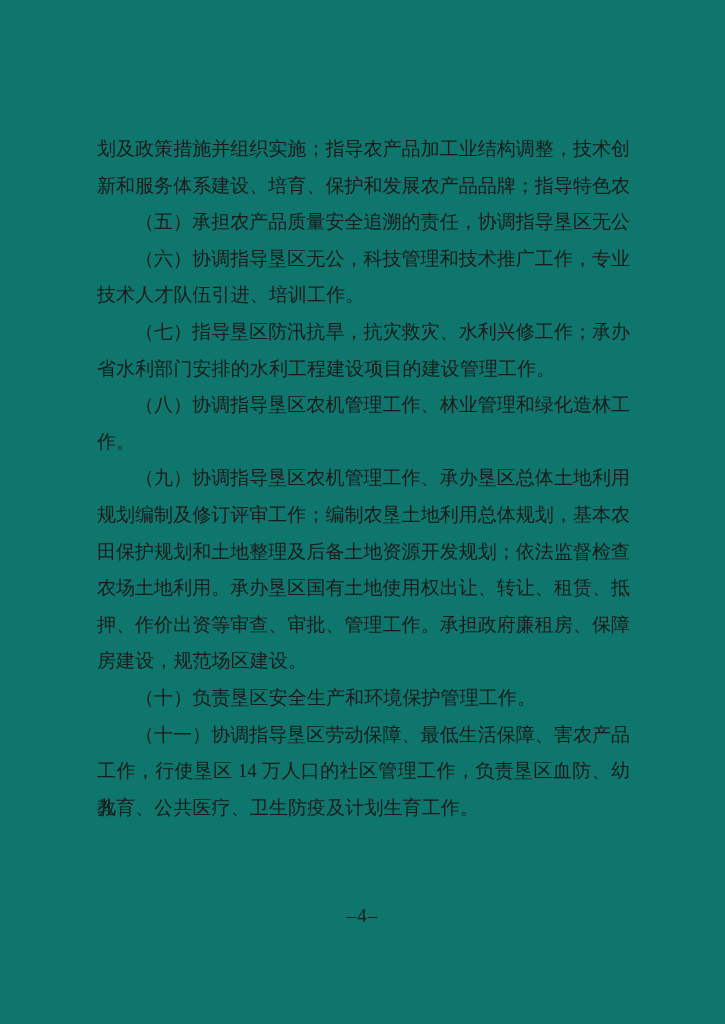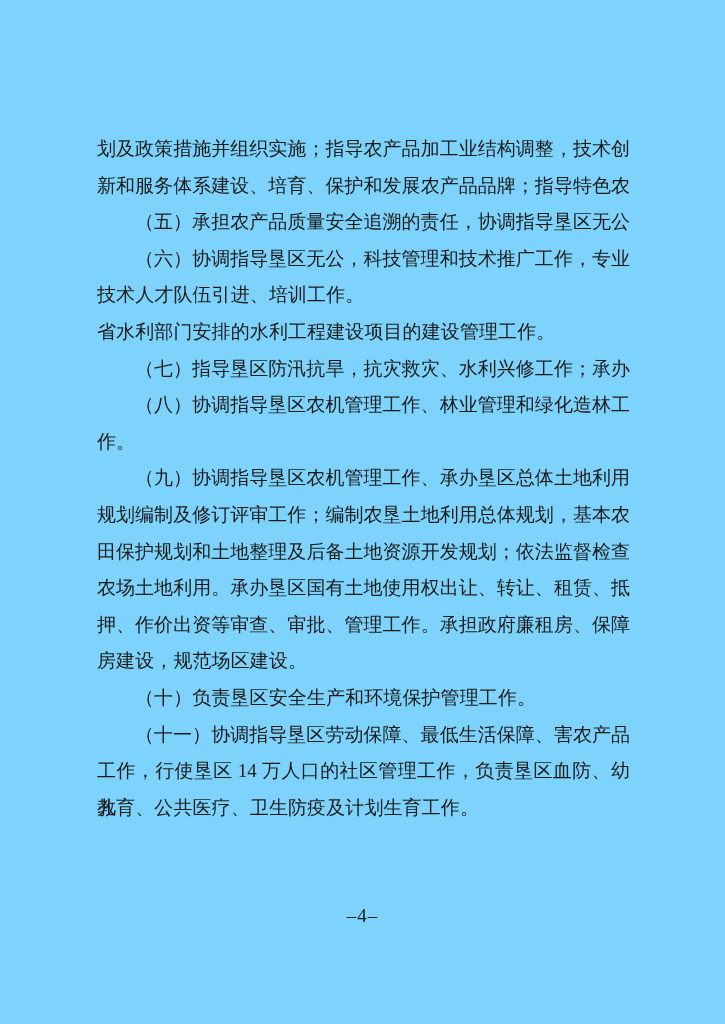--- a/index.html
+++ b/index.html
@@ -4,21 +4,21 @@
 <style>
   html, body {
     margin: 0;
     padding: 0;
     background: #ffffff;
   }
   .page {
     position: relative;
     width: 725px;
     height: 1024px;
-    background: #7dd3fc;
+    background: #0f766e;
     overflow: hidden;
     font-family: "Liberation Serif", "DejaVu Serif", serif;
     color: #1b1b1b;
   }
   .text-block {
     position: absolute;
     left: 97px;
     top: 131px;
     width: 533px;
   }
@@ -62,22 +62,22 @@
   <div class="text-block">
 
     <div class="line fill">划及政策措施并组织实施；指导农产品加工业结构调整，技术创</div>
     <div class="line fill">新和服务体系建设、培育、保护和发展农产品品牌；指导特色农</div>
 
     <div class="line fill indent">（五）承担农产品质量安全追溯的责任，协调指导垦区无公</div>
 
     <div class="line fill indent">（六）协调指导垦区无公，科技管理和技术推广工作，专业</div>
     <div class="line last">技术人才队伍引进、培训工作。</div>
 
+    <div class="line fill indent">（七）指导垦区防汛抗旱，抗灾救灾、水利兴修工作；承办</div>
     <div class="line last">省水利部门安排的水利工程建设项目的建设管理工作。</div>
-    <div class="line fill indent">（七）指导垦区防汛抗旱，抗灾救灾、水利兴修工作；承办</div>
 
     <div class="line fill indent">（八）协调指导垦区农机管理工作、林业管理和绿化造林工</div>
     <div class="line last">作。</div>
 
     <div class="line fill indent">（九）协调指导垦区农机管理工作、承办垦区总体土地利用</div>
     <div class="line fill">规划编制及修订评审工作；编制农垦土地利用总体规划，基本农</div>
     <div class="line fill">田保护规划和土地整理及后备土地资源开发规划；依法监督检查</div>
     <div class="line fill">农场土地利用。承办垦区国有土地使用权出让、转让、租赁、抵</div>
     <div class="line fill">押、作价出资等审查、审批、管理工作。承担政府廉租房、保障</div>
     <div class="line last">房建设，规范场区建设。</div>

